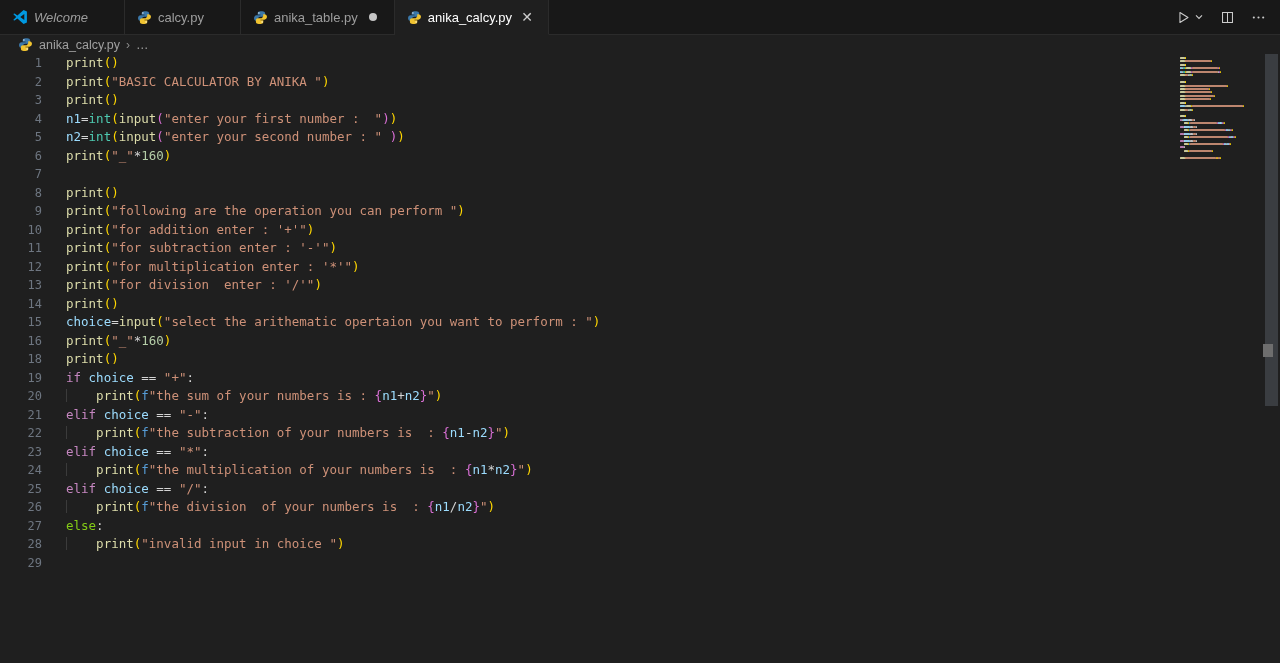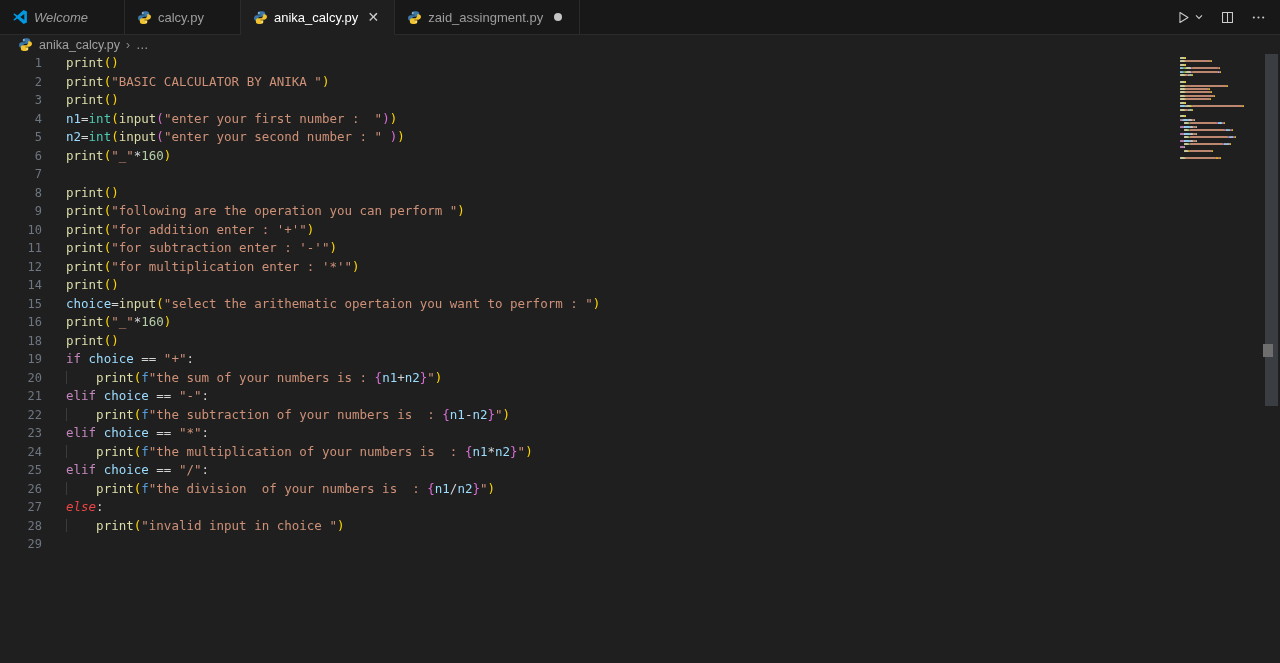--- a/index.html
+++ b/index.html
@@ -80,46 +80,46 @@
           <svg width="15" height="15" viewBox="0 0 16 16">
             <path fill="#3b77a8" d="M7.9 1.2c-1.7 0-2.9.8-2.9 2.1v1.8h3.1v.6H3.9C2.3 5.7 1.1 7 1.1 8.7s1.2 2.9 2.8 2.9h1.2V9.9c0-1.5 1.3-2.7 2.8-2.7h2.9c1.2 0 2.1-1 2.1-2.2V3.3c0-1.3-1.4-2.1-3-2.1z"></path>
             <path fill="#f0c330" d="M8.1 14.8c1.7 0 2.9-.8 2.9-2.1v-1.8H7.9v-.6h4.2c1.6 0 2.8-1.3 2.8-3S13.7 4.4 12.1 4.4h-1.2V6c0 1.5-1.3 2.8-2.8 2.8H5.2c-1.2 0-2.1 1-2.1 2.2v1.7c0 1.3 1.4 2.1 3 2.1z"></path>
             <circle cx="6.3" cy="3.2" r=".7" fill="#fff"></circle>
             <circle cx="9.7" cy="12.8" r=".7" fill="#fff"></circle>
           </svg>
         </span>
         <span class="tab-label">calcy.py</span>
         <span class="tab-aux"></span>
       </div>
-      <div class="tab active">
+      <div class="tab">
         <span>
           <svg width="15" height="15" viewBox="0 0 16 16">
             <path fill="#3b77a8" d="M7.9 1.2c-1.7 0-2.9.8-2.9 2.1v1.8h3.1v.6H3.9C2.3 5.7 1.1 7 1.1 8.7s1.2 2.9 2.8 2.9h1.2V9.9c0-1.5 1.3-2.7 2.8-2.7h2.9c1.2 0 2.1-1 2.1-2.2V3.3c0-1.3-1.4-2.1-3-2.1z"></path>
             <path fill="#f0c330" d="M8.1 14.8c1.7 0 2.9-.8 2.9-2.1v-1.8H7.9v-.6h4.2c1.6 0 2.8-1.3 2.8-3S13.7 4.4 12.1 4.4h-1.2V6c0 1.5-1.3 2.8-2.8 2.8H5.2c-1.2 0-2.1 1-2.1 2.2v1.7c0 1.3 1.4 2.1 3 2.1z"></path>
             <circle cx="6.3" cy="3.2" r=".7" fill="#fff"></circle>
             <circle cx="9.7" cy="12.8" r=".7" fill="#fff"></circle>
           </svg>
         </span>
-        <span class="tab-label">anika_calcy.py</span>
+        <span class="tab-label">anika_table.py</span>
         <span class="tab-aux">
-          <span class="close-x">✕</span>
-        </span>
-      </div>
-      <div class="tab">
+          <span class="dirty-dot"></span>
+        </span>
+      </div>
+      <div class="tab active">
         <span>
           <svg width="15" height="15" viewBox="0 0 16 16">
             <path fill="#3b77a8" d="M7.9 1.2c-1.7 0-2.9.8-2.9 2.1v1.8h3.1v.6H3.9C2.3 5.7 1.1 7 1.1 8.7s1.2 2.9 2.8 2.9h1.2V9.9c0-1.5 1.3-2.7 2.8-2.7h2.9c1.2 0 2.1-1 2.1-2.2V3.3c0-1.3-1.4-2.1-3-2.1z"></path>
             <path fill="#f0c330" d="M8.1 14.8c1.7 0 2.9-.8 2.9-2.1v-1.8H7.9v-.6h4.2c1.6 0 2.8-1.3 2.8-3S13.7 4.4 12.1 4.4h-1.2V6c0 1.5-1.3 2.8-2.8 2.8H5.2c-1.2 0-2.1 1-2.1 2.2v1.7c0 1.3 1.4 2.1 3 2.1z"></path>
             <circle cx="6.3" cy="3.2" r=".7" fill="#fff"></circle>
             <circle cx="9.7" cy="12.8" r=".7" fill="#fff"></circle>
           </svg>
         </span>
-        <span class="tab-label">zaid_assingment.py</span>
+        <span class="tab-label">anika_calcy.py</span>
         <span class="tab-aux">
-          <span class="dirty-dot"></span>
+          <span class="close-x">✕</span>
         </span>
       </div>
     </div>
   <div class="tab-filler"></div>
   <div class="editor-actions" id="editor-actions">
       <div class="run-group">
         <span class="act">
           <span>
             <svg width="15" height="15" viewBox="0 0 16 16">
               <path d="M4.2 2.7v10.6l8.6-5.3z" fill="none" stroke="#cccccc" stroke-width="1.1" stroke-linejoin="round"></path>
@@ -176,33 +176,34 @@
       <div class="line"><span class="gutter">3</span><span class="codeline"><span class="tk tk-fn" style="color: rgb(220, 220, 170);">print</span><span class="tk tk-b1" style="color: rgb(255, 215, 0);">(</span><span class="tk tk-b1" style="color: rgb(255, 215, 0);">)</span></span></div>
       <div class="line"><span class="gutter">4</span><span class="codeline"><span class="tk tk-var" style="color: rgb(156, 220, 254);">n1</span><span class="tk tk-op" style="color: rgb(212, 212, 212);">=</span><span class="tk tk-type" style="color: rgb(78, 201, 176);">int</span><span class="tk tk-b1" style="color: rgb(255, 215, 0);">(</span><span class="tk tk-fn" style="color: rgb(220, 220, 170);">input</span><span class="tk tk-b2" style="color: rgb(218, 112, 214);">(</span><span class="tk tk-str" style="color: rgb(206, 145, 120);">"enter your first number :  "</span><span class="tk tk-b2" style="color: rgb(218, 112, 214);">)</span><span class="tk tk-b1" style="color: rgb(255, 215, 0);">)</span></span></div>
       <div class="line"><span class="gutter">5</span><span class="codeline"><span class="tk tk-var" style="color: rgb(156, 220, 254);">n2</span><span class="tk tk-op" style="color: rgb(212, 212, 212);">=</span><span class="tk tk-type" style="color: rgb(78, 201, 176);">int</span><span class="tk tk-b1" style="color: rgb(255, 215, 0);">(</span><span class="tk tk-fn" style="color: rgb(220, 220, 170);">input</span><span class="tk tk-b2" style="color: rgb(218, 112, 214);">(</span><span class="tk tk-str" style="color: rgb(206, 145, 120);">"enter your second number : "</span><span class="tk tk-op" style="color: rgb(212, 212, 212);"> </span><span class="tk tk-b2" style="color: rgb(218, 112, 214);">)</span><span class="tk tk-b1" style="color: rgb(255, 215, 0);">)</span></span></div>
       <div class="line"><span class="gutter">6</span><span class="codeline"><span class="tk tk-fn" style="color: rgb(220, 220, 170);">print</span><span class="tk tk-b1" style="color: rgb(255, 215, 0);">(</span><span class="tk tk-str" style="color: rgb(206, 145, 120);">"_"</span><span class="tk tk-op" style="color: rgb(212, 212, 212);">*</span><span class="tk tk-num" style="color: rgb(181, 206, 168);">160</span><span class="tk tk-b1" style="color: rgb(255, 215, 0);">)</span></span></div>
       <div class="line"><span class="gutter">7</span><span class="codeline"></span></div>
       <div class="line"><span class="gutter">8</span><span class="codeline"><span class="tk tk-fn" style="color: rgb(220, 220, 170);">print</span><span class="tk tk-b1" style="color: rgb(255, 215, 0);">(</span><span class="tk tk-b1" style="color: rgb(255, 215, 0);">)</span></span></div>
       <div class="line"><span class="gutter">9</span><span class="codeline"><span class="tk tk-fn" style="color: rgb(220, 220, 170);">print</span><span class="tk tk-b1" style="color: rgb(255, 215, 0);">(</span><span class="tk tk-str" style="color: rgb(206, 145, 120);">"following are the operation you can perform "</span><span class="tk tk-b1" style="color: rgb(255, 215, 0);">)</span></span></div>
       <div class="line"><span class="gutter">10</span><span class="codeline"><span class="tk tk-fn" style="color: rgb(220, 220, 170);">print</span><span class="tk tk-b1" style="color: rgb(255, 215, 0);">(</span><span class="tk tk-str" style="color: rgb(206, 145, 120);">"for addition enter : '+'"</span><span class="tk tk-b1" style="color: rgb(255, 215, 0);">)</span></span></div>
       <div class="line"><span class="gutter">11</span><span class="codeline"><span class="tk tk-fn" style="color: rgb(220, 220, 170);">print</span><span class="tk tk-b1" style="color: rgb(255, 215, 0);">(</span><span class="tk tk-str" style="color: rgb(206, 145, 120);">"for subtraction enter : '-'"</span><span class="tk tk-b1" style="color: rgb(255, 215, 0);">)</span></span></div>
       <div class="line"><span class="gutter">12</span><span class="codeline"><span class="tk tk-fn" style="color: rgb(220, 220, 170);">print</span><span class="tk tk-b1" style="color: rgb(255, 215, 0);">(</span><span class="tk tk-str" style="color: rgb(206, 145, 120);">"for multiplication enter : '*'"</span><span class="tk tk-b1" style="color: rgb(255, 215, 0);">)</span></span></div>
+      <div class="line"><span class="gutter">13</span><span class="codeline"><span class="tk tk-fn" style="color: rgb(220, 220, 170);">print</span><span class="tk tk-b1" style="color: rgb(255, 215, 0);">(</span><span class="tk tk-str" style="color: rgb(206, 145, 120);">"for division  enter : '/'"</span><span class="tk tk-b1" style="color: rgb(255, 215, 0);">)</span></span></div>
       <div class="line"><span class="gutter">14</span><span class="codeline"><span class="tk tk-fn" style="color: rgb(220, 220, 170);">print</span><span class="tk tk-b1" style="color: rgb(255, 215, 0);">(</span><span class="tk tk-b1" style="color: rgb(255, 215, 0);">)</span></span></div>
       <div class="line"><span class="gutter">15</span><span class="codeline"><span class="tk tk-var" style="color: rgb(156, 220, 254);">choice</span><span class="tk tk-op" style="color: rgb(212, 212, 212);">=</span><span class="tk tk-fn" style="color: rgb(220, 220, 170);">input</span><span class="tk tk-b1" style="color: rgb(255, 215, 0);">(</span><span class="tk tk-str" style="color: rgb(206, 145, 120);">"select the arithematic opertaion you want to perform : "</span><span class="tk tk-b1" style="color: rgb(255, 215, 0);">)</span></span></div>
       <div class="line"><span class="gutter">16</span><span class="codeline"><span class="tk tk-fn" style="color: rgb(220, 220, 170);">print</span><span class="tk tk-b1" style="color: rgb(255, 215, 0);">(</span><span class="tk tk-str" style="color: rgb(206, 145, 120);">"_"</span><span class="tk tk-op" style="color: rgb(212, 212, 212);">*</span><span class="tk tk-num" style="color: rgb(181, 206, 168);">160</span><span class="tk tk-b1" style="color: rgb(255, 215, 0);">)</span></span></div>
       <div class="line"><span class="gutter">18</span><span class="codeline"><span class="tk tk-fn" style="color: rgb(220, 220, 170);">print</span><span class="tk tk-b1" style="color: rgb(255, 215, 0);">(</span><span class="tk tk-b1" style="color: rgb(255, 215, 0);">)</span></span></div>
       <div class="line"><span class="gutter">19</span><span class="codeline"><span class="tk tk-kw" style="color: rgb(197, 134, 192);">if</span><span class="tk tk-op" style="color: rgb(212, 212, 212);"> </span><span class="tk tk-var" style="color: rgb(156, 220, 254);">choice</span><span class="tk tk-op" style="color: rgb(212, 212, 212);"> == </span><span class="tk tk-str" style="color: rgb(206, 145, 120);">"+"</span><span class="tk tk-op" style="color: rgb(212, 212, 212);">:</span></span></div>
       <div class="line"><span class="gutter">20</span><span class="codeline"><span class="tk tk-ind" style="color: rgb(212, 212, 212);">    </span><span class="tk tk-fn" style="color: rgb(220, 220, 170);">print</span><span class="tk tk-b1" style="color: rgb(255, 215, 0);">(</span><span class="tk tk-fs" style="color: rgb(86, 156, 214);">f</span><span class="tk tk-str" style="color: rgb(206, 145, 120);">"the sum of your numbers is : </span><span class="tk tk-b2" style="color: rgb(218, 112, 214);">{</span><span class="tk tk-var" style="color: rgb(156, 220, 254);">n1</span><span class="tk tk-op" style="color: rgb(212, 212, 212);">+</span><span class="tk tk-var" style="color: rgb(156, 220, 254);">n2</span><span class="tk tk-b2" style="color: rgb(218, 112, 214);">}</span><span class="tk tk-str" style="color: rgb(206, 145, 120);">"</span><span class="tk tk-b1" style="color: rgb(255, 215, 0);">)</span></span></div>
       <div class="line"><span class="gutter">21</span><span class="codeline"><span class="tk tk-kw" style="color: rgb(197, 134, 192);">elif</span><span class="tk tk-op" style="color: rgb(212, 212, 212);"> </span><span class="tk tk-var" style="color: rgb(156, 220, 254);">choice</span><span class="tk tk-op" style="color: rgb(212, 212, 212);"> == </span><span class="tk tk-str" style="color: rgb(206, 145, 120);">"-"</span><span class="tk tk-op" style="color: rgb(212, 212, 212);">:</span></span></div>
       <div class="line"><span class="gutter">22</span><span class="codeline"><span class="tk tk-ind" style="color: rgb(212, 212, 212);">    </span><span class="tk tk-fn" style="color: rgb(220, 220, 170);">print</span><span class="tk tk-b1" style="color: rgb(255, 215, 0);">(</span><span class="tk tk-fs" style="color: rgb(86, 156, 214);">f</span><span class="tk tk-str" style="color: rgb(206, 145, 120);">"the subtraction of your numbers is  : </span><span class="tk tk-b2" style="color: rgb(218, 112, 214);">{</span><span class="tk tk-var" style="color: rgb(156, 220, 254);">n1</span><span class="tk tk-op" style="color: rgb(212, 212, 212);">-</span><span class="tk tk-var" style="color: rgb(156, 220, 254);">n2</span><span class="tk tk-b2" style="color: rgb(218, 112, 214);">}</span><span class="tk tk-str" style="color: rgb(206, 145, 120);">"</span><span class="tk tk-b1" style="color: rgb(255, 215, 0);">)</span></span></div>
       <div class="line"><span class="gutter">23</span><span class="codeline"><span class="tk tk-kw" style="color: rgb(197, 134, 192);">elif</span><span class="tk tk-op" style="color: rgb(212, 212, 212);"> </span><span class="tk tk-var" style="color: rgb(156, 220, 254);">choice</span><span class="tk tk-op" style="color: rgb(212, 212, 212);"> == </span><span class="tk tk-str" style="color: rgb(206, 145, 120);">"*"</span><span class="tk tk-op" style="color: rgb(212, 212, 212);">:</span></span></div>
       <div class="line"><span class="gutter">24</span><span class="codeline"><span class="tk tk-ind" style="color: rgb(212, 212, 212);">    </span><span class="tk tk-fn" style="color: rgb(220, 220, 170);">print</span><span class="tk tk-b1" style="color: rgb(255, 215, 0);">(</span><span class="tk tk-fs" style="color: rgb(86, 156, 214);">f</span><span class="tk tk-str" style="color: rgb(206, 145, 120);">"the multiplication of your numbers is  : </span><span class="tk tk-b2" style="color: rgb(218, 112, 214);">{</span><span class="tk tk-var" style="color: rgb(156, 220, 254);">n1</span><span class="tk tk-op" style="color: rgb(212, 212, 212);">*</span><span class="tk tk-var" style="color: rgb(156, 220, 254);">n2</span><span class="tk tk-b2" style="color: rgb(218, 112, 214);">}</span><span class="tk tk-str" style="color: rgb(206, 145, 120);">"</span><span class="tk tk-b1" style="color: rgb(255, 215, 0);">)</span></span></div>
       <div class="line"><span class="gutter">25</span><span class="codeline"><span class="tk tk-kw" style="color: rgb(197, 134, 192);">elif</span><span class="tk tk-op" style="color: rgb(212, 212, 212);"> </span><span class="tk tk-var" style="color: rgb(156, 220, 254);">choice</span><span class="tk tk-op" style="color: rgb(212, 212, 212);"> == </span><span class="tk tk-str" style="color: rgb(206, 145, 120);">"/"</span><span class="tk tk-op" style="color: rgb(212, 212, 212);">:</span></span></div>
       <div class="line"><span class="gutter">26</span><span class="codeline"><span class="tk tk-ind" style="color: rgb(212, 212, 212);">    </span><span class="tk tk-fn" style="color: rgb(220, 220, 170);">print</span><span class="tk tk-b1" style="color: rgb(255, 215, 0);">(</span><span class="tk tk-fs" style="color: rgb(86, 156, 214);">f</span><span class="tk tk-str" style="color: rgb(206, 145, 120);">"the division  of your numbers is  : </span><span class="tk tk-b2" style="color: rgb(218, 112, 214);">{</span><span class="tk tk-var" style="color: rgb(156, 220, 254);">n1</span><span class="tk tk-op" style="color: rgb(212, 212, 212);">/</span><span class="tk tk-var" style="color: rgb(156, 220, 254);">n2</span><span class="tk tk-b2" style="color: rgb(218, 112, 214);">}</span><span class="tk tk-str" style="color: rgb(206, 145, 120);">"</span><span class="tk tk-b1" style="color: rgb(255, 215, 0);">)</span></span></div>
-      <div class="line"><span class="gutter">27</span><span class="codeline"><span class="tk tk-kw" style="color: #ef4444; font-style: italic;">else</span><span class="tk tk-op" style="color: rgb(212, 212, 212);">:</span></span></div>
+      <div class="line"><span class="gutter">27</span><span class="codeline"><span class="tk tk-kw" style="color: #84cc16;">else</span><span class="tk tk-op" style="color: rgb(212, 212, 212);">:</span></span></div>
       <div class="line"><span class="gutter">28</span><span class="codeline"><span class="tk tk-ind" style="color: rgb(212, 212, 212);">    </span><span class="tk tk-fn" style="color: rgb(220, 220, 170);">print</span><span class="tk tk-b1" style="color: rgb(255, 215, 0);">(</span><span class="tk tk-str" style="color: rgb(206, 145, 120);">"invalid input in choice "</span><span class="tk tk-b1" style="color: rgb(255, 215, 0);">)</span></span></div>
       <div class="line"><span class="gutter">29</span><span class="codeline"></span></div>
     </div>
   <div class="minimap" id="minimap">
       <div class="mline"><span style="width: 4.5px; background: rgb(220, 220, 170);"></span><span style="width: 0.9px; background: rgb(255, 215, 0);"></span><span style="width: 0.9px; background: rgb(255, 215, 0);"></span></div>
       <div class="mline"><span style="width: 4.5px; background: rgb(220, 220, 170);"></span><span style="width: 0.9px; background: rgb(255, 215, 0);"></span><span style="width: 25.2px; background: rgb(206, 145, 120);"></span><span style="width: 0.9px; background: rgb(255, 215, 0);"></span></div>
       <div class="mline"><span style="width: 4.5px; background: rgb(220, 220, 170);"></span><span style="width: 0.9px; background: rgb(255, 215, 0);"></span><span style="width: 0.9px; background: rgb(255, 215, 0);"></span></div>
       <div class="mline"><span style="width: 1.8px; background: rgb(156, 220, 254);"></span><span style="width: 0.9px; background: rgb(212, 212, 212);"></span><span style="width: 2.7px; background: rgb(78, 201, 176);"></span><span style="width: 0.9px; background: rgb(255, 215, 0);"></span><span style="width: 4.5px; background: rgb(220, 220, 170);"></span><span style="width: 0.9px; background: rgb(218, 112, 214);"></span><span style="width: 26.1px; background: rgb(206, 145, 120);"></span><span style="width: 0.9px; background: rgb(218, 112, 214);"></span><span style="width: 0.9px; background: rgb(255, 215, 0);"></span></div>
       <div class="mline"><span style="width: 1.8px; background: rgb(156, 220, 254);"></span><span style="width: 0.9px; background: rgb(212, 212, 212);"></span><span style="width: 2.7px; background: rgb(78, 201, 176);"></span><span style="width: 0.9px; background: rgb(255, 215, 0);"></span><span style="width: 4.5px; background: rgb(220, 220, 170);"></span><span style="width: 0.9px; background: rgb(218, 112, 214);"></span><span style="width: 26.1px; background: rgb(206, 145, 120);"></span><span style="width: 0.9px; background: rgb(212, 212, 212);"></span><span style="width: 0.9px; background: rgb(218, 112, 214);"></span><span style="width: 0.9px; background: rgb(255, 215, 0);"></span></div>
       <div class="mline"><span style="width: 4.5px; background: rgb(220, 220, 170);"></span><span style="width: 0.9px; background: rgb(255, 215, 0);"></span><span style="width: 2.7px; background: rgb(206, 145, 120);"></span><span style="width: 0.9px; background: rgb(212, 212, 212);"></span><span style="width: 2.7px; background: rgb(181, 206, 168);"></span><span style="width: 0.9px; background: rgb(255, 215, 0);"></span></div>

